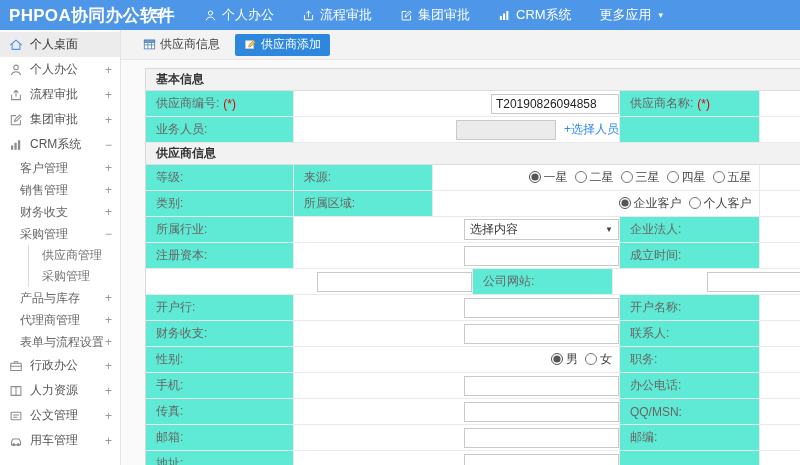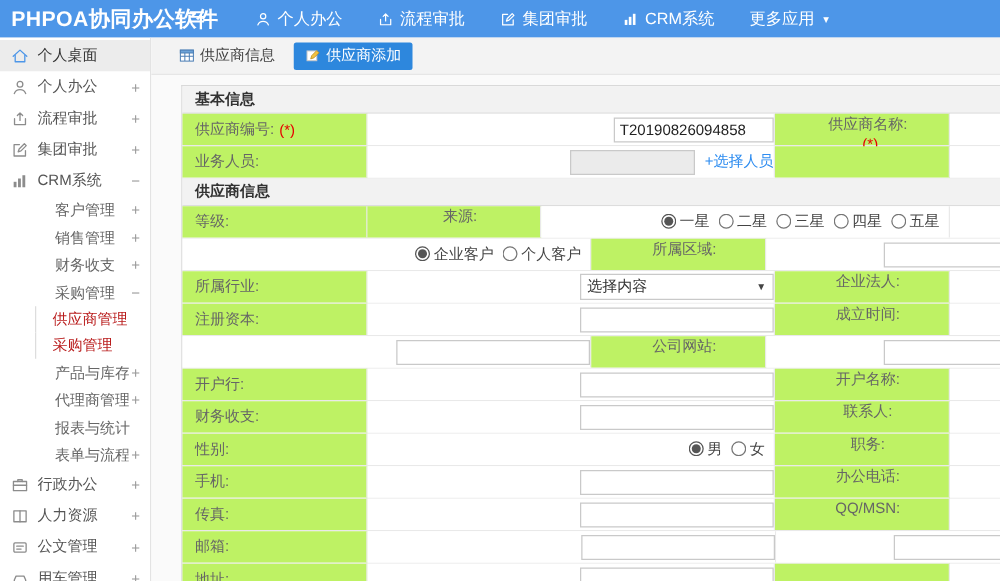--- a/index.html
+++ b/index.html
@@ -27,39 +27,39 @@
   
   .main { flex: 1; display: flex; overflow: hidden; }
   .sidebar { width: 121px; background: #fff; border-right: 1px solid #e3e3e3; overflow: hidden; padding-top: 2px; flex: 0 0 121px; }
   .sb-item { display: flex; align-items: center; height: 25px; padding: 0 8px 0 9px; color: #555; cursor: pointer; white-space: nowrap; }
   .sb-item .icon { width: 14px; height: 14px; margin-right: 7px; color: #8c8c8c; display: flex; flex: 0 0 14px; }
   .sb-item .icon svg { width: 14px; height: 14px; }
   .sb-item .lbl { flex: 1; font-size: 12px; overflow: hidden; }
   .sb-item .tog { color: #999; font-size: 12px; padding-left: 2px; }
   .sb-item.active { background: #ececec; color: #333; }
   .sb-item.active .icon { color: var(--brand); }
-  .sb-item.lv1 { padding-left: 44px; height: 22px; color: #666; }
-  .sb-item.lv2 { margin-left: 28px; padding-left: 13px; height: 21px; border-left: 1px solid #ddd; color: #b91c1c; font-family: Liberation Serif, serif; }
+  .sb-item.lv1 { padding-left: 20px; height: 22px; color: #666; }
+  .sb-item.lv2 { margin-left: 28px; padding-left: 13px; height: 21px; border-left: 1px solid #ddd; color: #737373; font-family: Liberation Serif, serif; }
 
   .content { flex: 1; display: flex; flex-direction: column; background: #fafafa; overflow: hidden; }
   .tabstrip { height: 30px; background: #f3f3f3; border-bottom: 1px solid #e6e6e6; display: flex; align-items: center; padding-left: 13px; gap: 6px; flex: 0 0 30px; }
   .tab { display: flex; align-items: center; gap: 4px; height: 22px; padding: 0 9px; font-size: 12px; color: #444; cursor: pointer; border-radius: 2px; }
   .tab .icon { display: flex; }
   .tab .icon svg { width: 13px; height: 13px; }
   .tab.active { background: var(--tab-active); color: #fff; }
 
   
   .form-scroll { flex: 1; padding: 8px 0 0 24px; overflow: hidden; }
   .ftable { width: 859px; background: #fff; border: 1px solid #d9d9d9; border-bottom: none; }
   .fsection { height: 22px; line-height: 21px; background: #f2f2f2; border-bottom: 1px solid #ddd; padding-left: 10px; color: #333; font-weight: bold; }
   .frow { display: flex; border-bottom: 1px solid #e9e9e9; height: 26px; }
   .fcell { display: flex; align-items: center; }
-  .flabel { width: 148px; background: #bef264; border-right: 1px solid #e9e9e9; padding-left: 10px; color: #666; }
+  .flabel { width: 148px; background: #5eead4; border-right: 1px solid #e9e9e9; padding-left: 10px; color: #666; }
   .fvalue { width: 327px; padding-left: 7px; background: #fff; border-right: 1px solid #e9e9e9; justify-content: flex-end; }
-  .flabel.r { width: 140px; flex-direction: column; }
+  .flabel.r { width: 140px; }
   .fvalue.r { width: 244px; border-right: none; }
   .req { color: var(--req); margin-left: 4px; }
   .ftext { height: 20px; border: 1px solid #c9c9c9; padding: 0 4px; font-size: 12px; font-family: inherit; background: #fff; color: #222; }
   .ftext.ro { background: #ebebeb; }
   .fselect { height: 21px; border: 1px solid #c9c9c9; background: #fff; display: flex; align-items: center; justify-content: space-between; padding: 0 5px; color: #333; cursor: pointer; }
   .fselect .caret { font-size: 8px; color: #444; }
   .flink { color: var(--link); margin-left: 8px; cursor: pointer; text-decoration: none; }
   .fradio { display: inline-flex; align-items: center; margin-right: 7px; color: #444; cursor: pointer; }
   .fradio input { margin: 0 3px 0 0; width: 12px; height: 12px; accent-color: #555; }
 </style>
@@ -194,23 +194,20 @@
         </div>
         <div class="sb-item lv1">
           <span class="lbl">产品与库存</span>
           <span class="tog">+</span>
         </div>
         <div class="sb-item lv1">
           <span class="lbl">代理商管理</span>
           <span class="tog">+</span>
         </div>
         <div class="sb-item lv1">
-          <span class="lbl">报表与统计</span>
-        </div>
-        <div class="sb-item lv1">
           <span class="lbl">表单与流程设置</span>
           <span class="tog">+</span>
         </div>
         <div class="sb-item lv0">
           <span class="icon">
             <svg viewBox="0 0 16 16">
               <rect x="2" y="4.8" width="12" height="8.4" fill="none" stroke="currentColor" stroke-width="1.2" stroke-linecap="round" stroke-linejoin="round"></rect>
               <path d="M6 4.8V3.2h4v1.6M2 8.2h12" fill="none" stroke="currentColor" stroke-width="1.2" stroke-linecap="round" stroke-linejoin="round"></path>
             </svg>
           </span>
@@ -327,32 +324,35 @@
                     <span>五星</span>
                   </label></span>
               </div>
               <div class="fcell fvalue r">
                 <div class="fselect" style="width: 150px;">
                   <span>选择内容</span>
                 </div>
               </div>
             </div>
             <div class="frow">
+              <div class="fcell flabel">
+                <span>类别:</span>
+              </div>
+              <div class="fcell flabel r">
+                <span>所属区域:</span>
+              </div>
               <div class="fcell fvalue">
                 <span><label class="fradio">
                     <input type="radio" name="rg1" checked="" style="">
                     <span>企业客户</span>
                   </label><label class="fradio">
                     <input type="radio" name="rg1" style="">
                     <span>个人客户</span>
                   </label></span>
               </div>
-              <div class="fcell flabel r">
-                <span>所属区域:</span>
-              </div>
               <div class="fcell fvalue r">
                 <input type="text" class="ftext" style="width: 150px;">
               </div>
             </div>
             <div class="frow">
               <div class="fcell flabel">
                 <span>所属行业:</span>
               </div>
               <div class="fcell fvalue">
                 <div class="fselect" style="width: 155px;">
@@ -468,20 +468,23 @@
                 <input type="text" class="ftext" style="width: 150px;">
               </div>
             </div>
             <div class="frow">
               <div class="fcell flabel">
                 <span>邮箱:</span>
               </div>
               <div class="fcell fvalue">
                 <input type="text" class="ftext" style="width: 155px;">
               </div>
+              <div class="fcell flabel r">
+                <span>邮编:</span>
+              </div>
               <div class="fcell fvalue r">
                 <input type="text" class="ftext" style="width: 150px;">
               </div>
             </div>
             <div class="frow">
               <div class="fcell flabel">
                 <span>地址:</span>
               </div>
               <div class="fcell fvalue">
                 <input type="text" class="ftext" style="width: 155px;">

